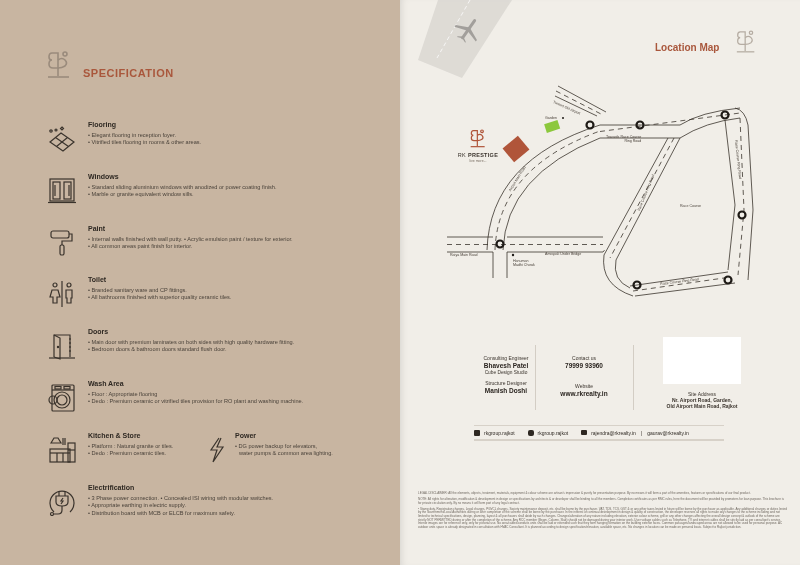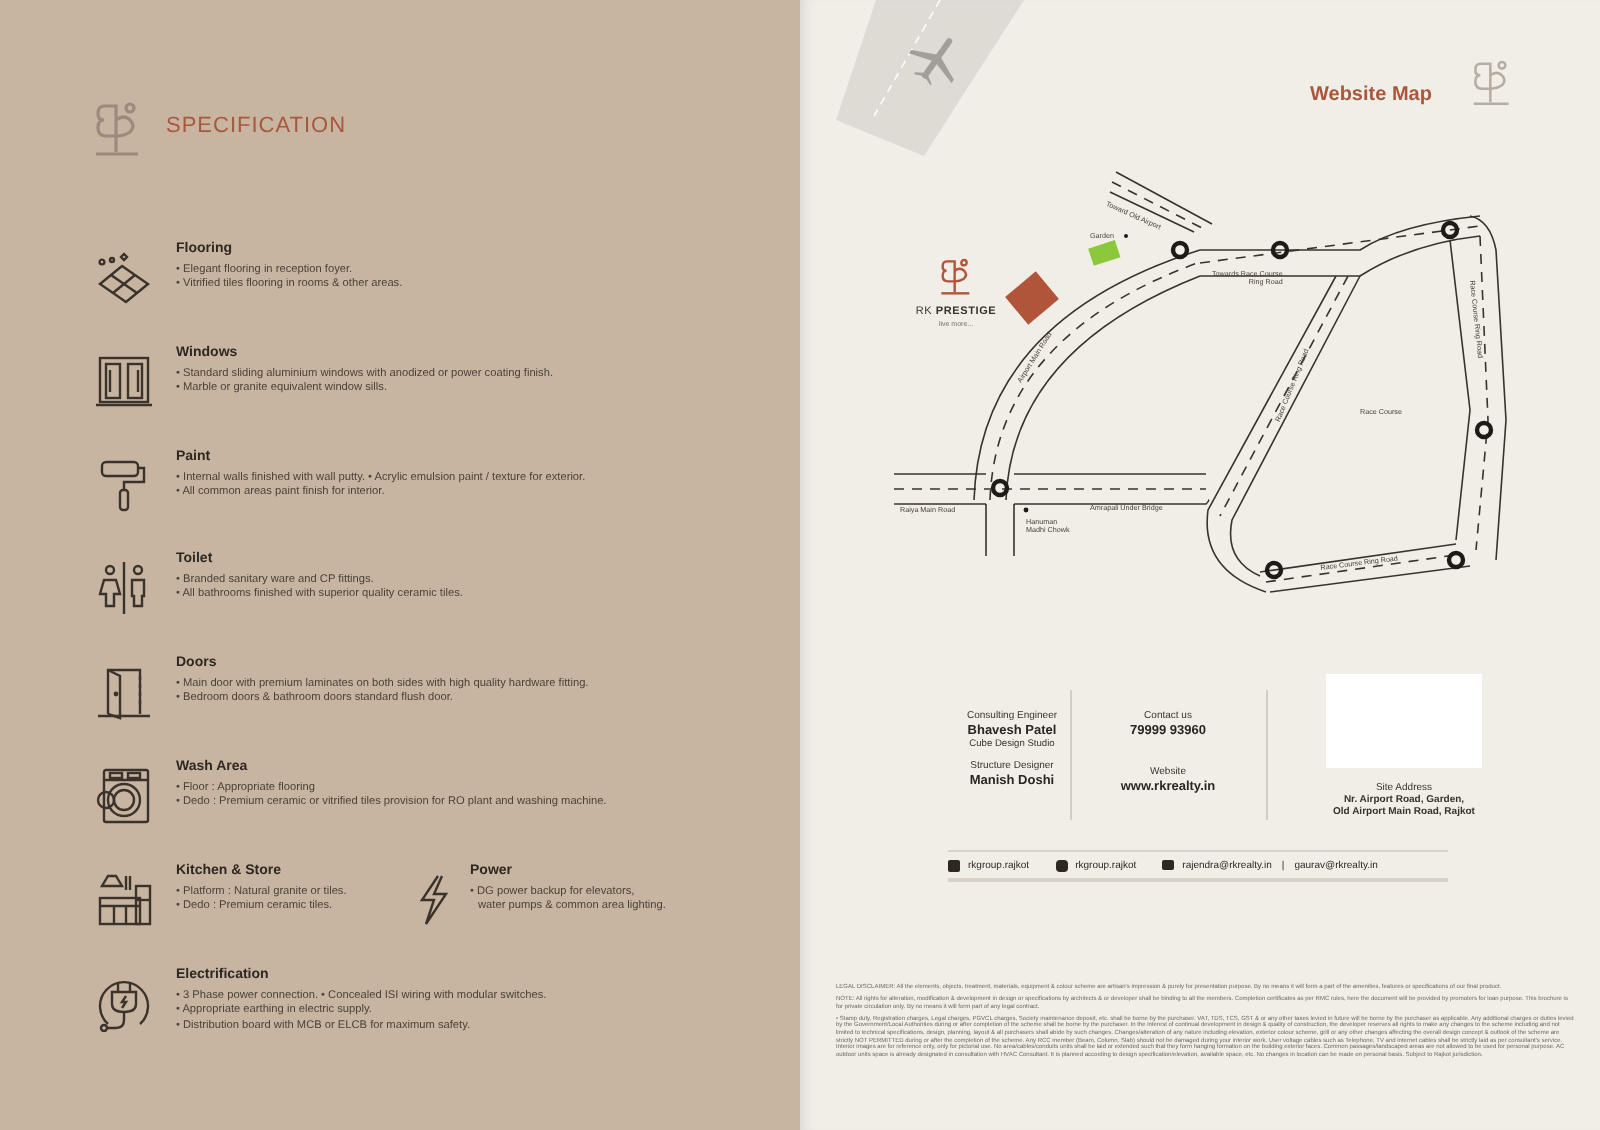--- a/index.html
+++ b/index.html
@@ -3,21 +3,21 @@
 <meta charset="utf-8">
 <style>
   * { box-sizing: border-box; margin: 0; padding: 0; }
   html, body { width: 800px; height: 565px; overflow: hidden; }
   body { font-family: "Liberation Sans", sans-serif; position: relative; background: #f1eee8; }
 
   
   .left { position: absolute; left: 0; top: 0; width: 400px; height: 565px; background: #c8b5a1; }
   .spec-header { position: absolute; left: 47px; top: 49px; display: flex; align-items: flex-end; }
   .spec-header .logo { width: 24px; height: 30px; }
-  .spec-title { margin-left: 12px; font-size: 11px; font-weight: normal; color: #a9573c; letter-spacing: 0.5px; margin-bottom: 10px; text-align: right; }
+  .spec-title { margin-left: 12px; font-size: 11px; font-weight: bold; color: #a9573c; letter-spacing: 0.5px; margin-bottom: 0; text-align: right; }
 
   .spec { position: absolute; left: 48px; display: flex; }
   .spec .ico { width: 28px; height: 28px; flex: 0 0 28px; margin-top: 4px; }
   .spec .body { margin-left: 12px; }
   .spec .title { font-size: 7px; font-weight: bold; color: #2e2822; margin-bottom: 4px; }
   .spec .line { font-size: 5.6px; color: #4a423a; line-height: 7.4px; white-space: nowrap; }
 
   
   .right { position: absolute; left: 400px; top: 0; width: 400px; height: 565px; background: #f1eee8; box-shadow: inset 6px 0 8px -6px rgba(0,0,0,0.15); }
   .loc-title { position: absolute; left: 655px; top: 42px; font-size: 10px; font-weight: bold; color: #a9573c; }
@@ -266,21 +266,21 @@
     <circle cx="637" cy="285" r="3.5"></circle>
   </g>
 
   <rect x="506" y="140" width="20" height="18" fill="#b0553a" transform="rotate(-40 516 149)"></rect>
 
   <rect x="545" y="122" width="14" height="9" fill="#8cc83c" transform="rotate(-18 552 126)"></rect>
   <circle cx="563" cy="118" r="1" fill="#1e1a16"></circle>
   <circle cx="513" cy="255" r="1.2" fill="#1e1a16"></circle>
 </svg>
 
-<div class="loc-title">Website Map</div>
+<div class="loc-title">Location Map</div>
 <svg class="loc-logo" viewBox="0 0 24 30" fill="none" stroke="#b5aca2" stroke-width="1.5">
   <path d="M5 4 Q2 4 2 8 Q2 11 5 11 Q2 11 2 15 Q2 19 6 19 L11 19 L11 4 Z"></path>
   <path d="M11 11 Q15 8 18 11 Q21 14 18 17 Q15 19 11 19"></path>
   <circle cx="18" cy="5" r="2"></circle>
   <line x1="11" y1="19" x2="11" y2="27"></line>
   <line x1="1" y1="28" x2="22" y2="28"></line>
 </svg>
 
 <div class="brand">
   <svg width="16" height="20" viewBox="0 0 24 30" fill="none" stroke="#b0553a" stroke-width="1.8">

